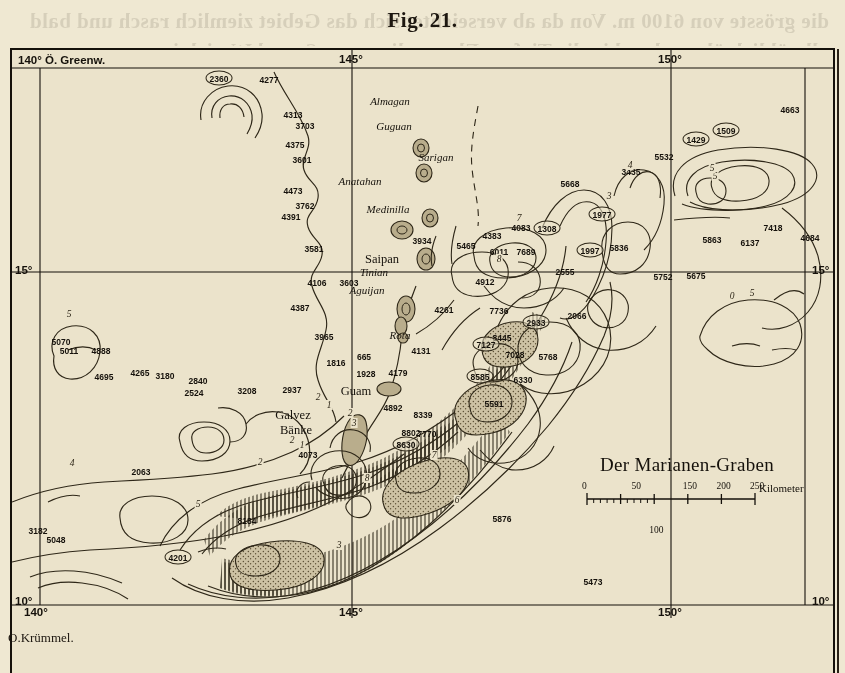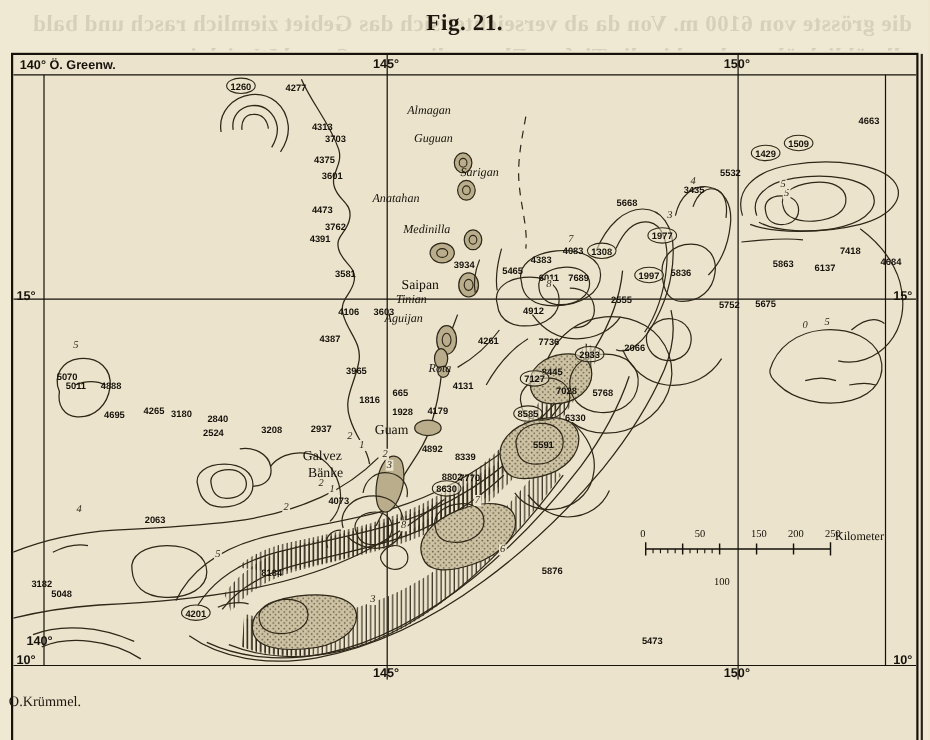--- a/index.html
+++ b/index.html
@@ -321,24 +321,25 @@
       </g>
     </svg>
 
     <div class="edgelab" style="left:6px;top:4px;">140° Ö. Greenw.</div>
     <div class="edgelab" style="left:327px;top:3px;">145°</div>
     <div class="edgelab" style="left:646px;top:3px;">150°</div>
     <div class="edgelab" style="left:3px;top:214px;">15°</div>
     <div class="edgelab" style="left:3px;top:545px;">10°</div>
     <div class="edgelab" style="left:800px;top:214px;">15°</div>
     <div class="edgelab" style="left:800px;top:545px;">10°</div>
-    <div class="edgelab" style="left:12px;top:527px;text-align:center;">140°</div>
+    <div class="edgelab" style="left:12px;top:556px;text-align:center;">140°</div>
     <div class="edgelab" style="left:327px;top:556px;">145°</div>
     <div class="edgelab" style="left:646px;top:556px;">150°</div>
 
+    <div class="maptitle" style="left:588px;top:404px;">Der Marianen-Graben</div>
 
     <svg width="180" height="16" style="position:absolute;left:573px;top:440px;">
       <line x1="2" y1="9" x2="170" y2="9" stroke="#15110b" stroke-width="1.4"></line>
       <g stroke="#15110b" stroke-width="1.3">
         <line x1="2" y1="3" x2="2" y2="15"></line>
         <line x1="35.6" y1="4" x2="35.6" y2="14"></line>
         <line x1="69.2" y1="4" x2="69.2" y2="14"></line>
         <line x1="102.8" y1="4" x2="102.8" y2="14"></line>
         <line x1="136.4" y1="4" x2="136.4" y2="14"></line>
         <line x1="170" y1="3" x2="170" y2="15"></line>
@@ -347,21 +348,21 @@
         <line x1="8.7" y1="9" x2="8.7" y2="13"></line>
           <line x1="15.4" y1="9" x2="15.4" y2="13"></line>
         <line x1="22.1" y1="9" x2="22.1" y2="13"></line>
           <line x1="28.8" y1="9" x2="28.8" y2="13"></line>
         <line x1="42.3" y1="9" x2="42.3" y2="13"></line>
           <line x1="49" y1="9" x2="49" y2="13"></line>
         <line x1="55.7" y1="9" x2="55.7" y2="13"></line>
           <line x1="62.4" y1="9" x2="62.4" y2="13"></line>
       </g>
     </svg>
-  <div class="sounding" style="position: absolute; font-family: &quot;Liberation Sans&quot;, sans-serif; font-size: 8.5px; font-weight: 700; color: rgb(21, 17, 11); white-space: nowrap; transform: translate(-50%, -50%); border: 1px solid rgb(46, 39, 24); border-radius: 50%; padding: 1.5px 3px; background: rgba(235, 227, 203, 0.55); left: 207px; top: 28px;">1260</div>
+  <div class="sounding" style="position: absolute; font-family: &quot;Liberation Sans&quot;, sans-serif; font-size: 8.5px; font-weight: 700; color: rgb(21, 17, 11); white-space: nowrap; transform: translate(-50%, -50%); border: 1px solid rgb(46, 39, 24); border-radius: 50%; padding: 1.5px 3px; background: rgba(235, 227, 203, 0.55); left: 207px; top: 28px;">2360</div>
       <div class="sounding" style="position: absolute; font-family: &quot;Liberation Sans&quot;, sans-serif; font-size: 8.5px; font-weight: 700; color: rgb(21, 17, 11); white-space: nowrap; transform: translate(-50%, -50%); left: 257px; top: 30px;">4277</div>
       <div class="sounding" style="position: absolute; font-family: &quot;Liberation Sans&quot;, sans-serif; font-size: 8.5px; font-weight: 700; color: rgb(21, 17, 11); white-space: nowrap; transform: translate(-50%, -50%); left: 281px; top: 65px;">4313</div>
       <div class="sounding" style="position: absolute; font-family: &quot;Liberation Sans&quot;, sans-serif; font-size: 8.5px; font-weight: 700; color: rgb(21, 17, 11); white-space: nowrap; transform: translate(-50%, -50%); left: 293px; top: 76px;">3703</div>
       <div class="sounding" style="position: absolute; font-family: &quot;Liberation Sans&quot;, sans-serif; font-size: 8.5px; font-weight: 700; color: rgb(21, 17, 11); white-space: nowrap; transform: translate(-50%, -50%); left: 283px; top: 95px;">4375</div>
       <div class="sounding" style="position: absolute; font-family: &quot;Liberation Sans&quot;, sans-serif; font-size: 8.5px; font-weight: 700; color: rgb(21, 17, 11); white-space: nowrap; transform: translate(-50%, -50%); left: 290px; top: 110px;">3601</div>
       <div class="sounding" style="position: absolute; font-family: &quot;Liberation Sans&quot;, sans-serif; font-size: 8.5px; font-weight: 700; color: rgb(21, 17, 11); white-space: nowrap; transform: translate(-50%, -50%); left: 281px; top: 141px;">4473</div>
       <div class="sounding" style="position: absolute; font-family: &quot;Liberation Sans&quot;, sans-serif; font-size: 8.5px; font-weight: 700; color: rgb(21, 17, 11); white-space: nowrap; transform: translate(-50%, -50%); left: 293px; top: 156px;">3762</div>
       <div class="sounding" style="position: absolute; font-family: &quot;Liberation Sans&quot;, sans-serif; font-size: 8.5px; font-weight: 700; color: rgb(21, 17, 11); white-space: nowrap; transform: translate(-50%, -50%); left: 279px; top: 167px;">4391</div>
       <div class="sounding" style="position: absolute; font-family: &quot;Liberation Sans&quot;, sans-serif; font-size: 8.5px; font-weight: 700; color: rgb(21, 17, 11); white-space: nowrap; transform: translate(-50%, -50%); left: 302px; top: 199px;">3581</div>
       <div class="sounding" style="position: absolute; font-family: &quot;Liberation Sans&quot;, sans-serif; font-size: 8.5px; font-weight: 700; color: rgb(21, 17, 11); white-space: nowrap; transform: translate(-50%, -50%); left: 410px; top: 191px;">3934</div>

